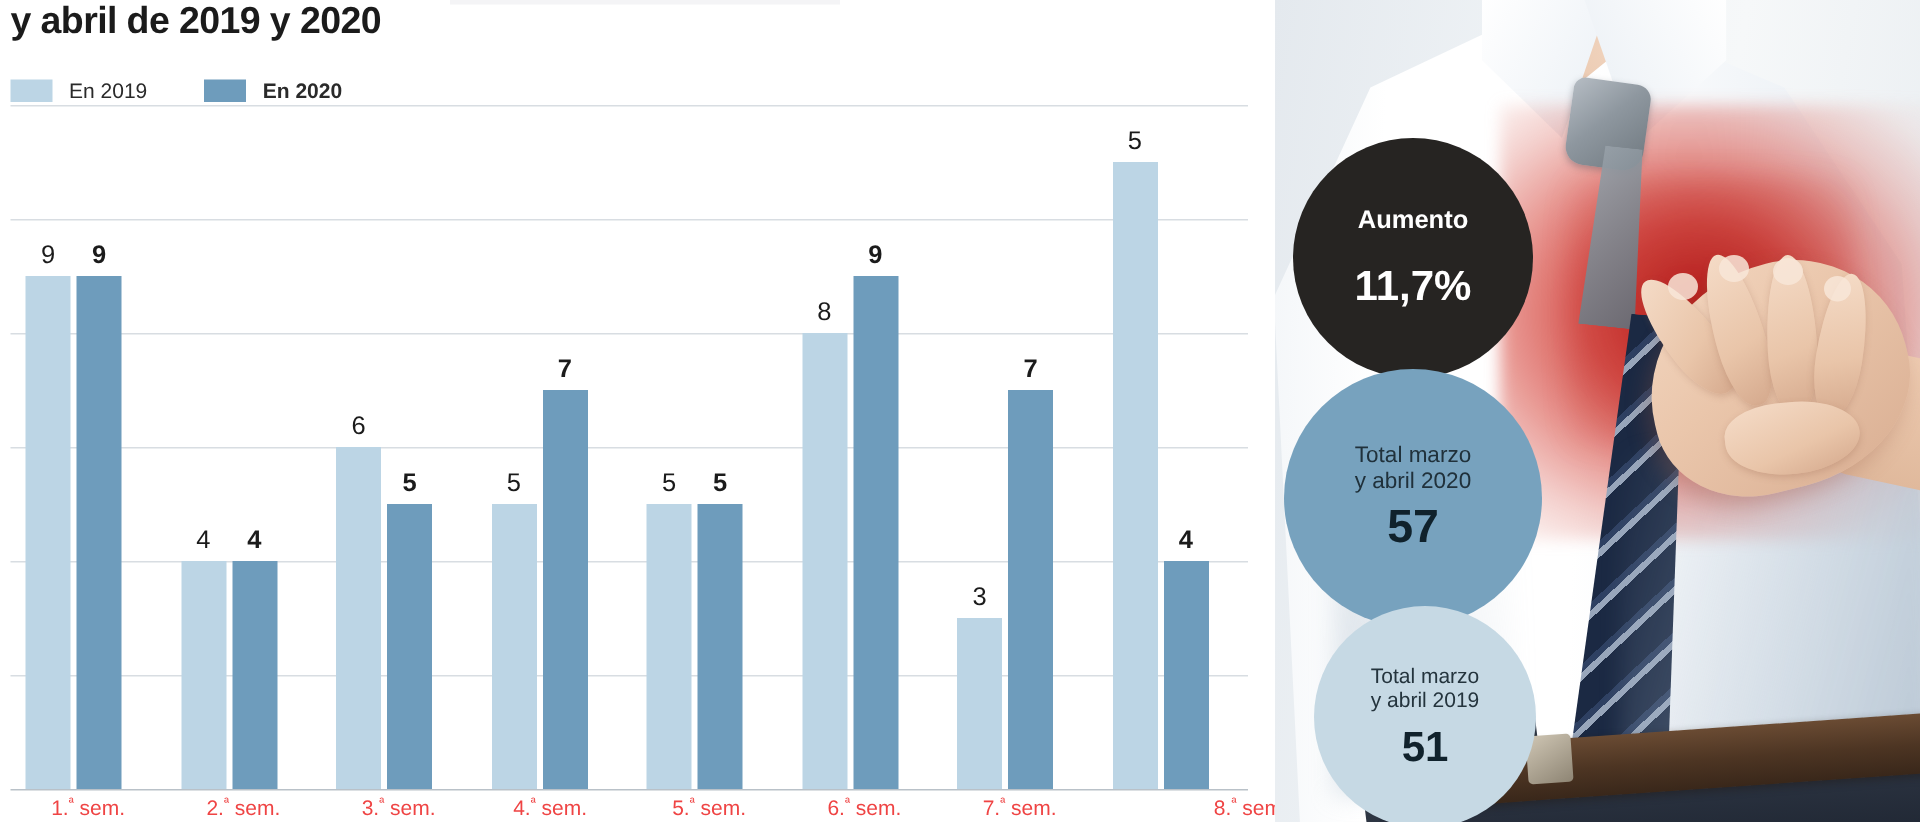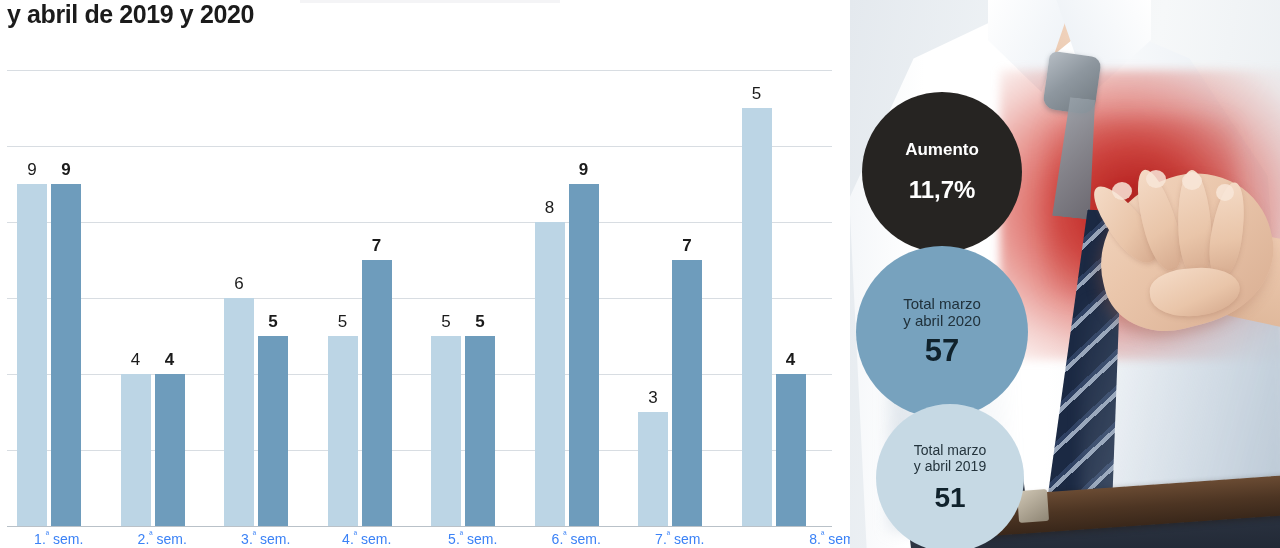--- a/index.html
+++ b/index.html
@@ -53,21 +53,21 @@
   .bar-value {
     position: absolute; width: 30px; text-align: center;
     font-size: 17px; color: #1b1b1b; line-height: 1;
   }
   .bar-value.y2019 { left: 10px; }
   .bar-value.y2020 { left: 44px; font-weight: bold; }
 
   #xaxis { position: absolute; left: 7px; top: 530px; width: 828px; height: 18px; }
   .xtick {
     position: absolute; width: 100px; text-align: center;
-    font-size: 14px; color: #3b82f6; white-space: nowrap;
+    font-size: 14px; color: #ef4444; white-space: nowrap;
   }
   .xtick sup { font-size: 9px; vertical-align: super; }
 
   
   #photo {
     position: absolute; left: 850px; top: 0; width: 430px; height: 548px;
     overflow: hidden; background: #e9edf1;
   }
   
   .ph-bg {
@@ -220,21 +220,21 @@
     position: absolute; border-radius: 50%;
     display: flex; flex-direction: column;
     align-items: center; justify-content: center;
     text-align: center; line-height: 1.18;
   }
   #circle-aumento {
     left: 862px; top: 92px; width: 160px; height: 160px;
     background: #262422; color: #ffffff;
   }
   #circle-aumento .c-label { font-size: 17px; font-weight: bold; text-align: right; }
-  #circle-aumento .c-value { font-size: 24px; font-weight: bold; margin-top: 16px; }
+  #circle-aumento .c-value { font-size: 28px; font-weight: bold; margin-top: 16px; }
 
   #circle-2020 {
     left: 856px; top: 246px; width: 172px; height: 172px;
     background: #77a2be; color: #20313b;
   }
   #circle-2020 .c-label { font-size: 15px; }
   #circle-2020 .c-value { font-size: 31px; font-weight: bold; color: #10222c; margin-top: 3px; }
 
   #circle-2019 {
     left: 876px; top: 404px; width: 148px; height: 148px;
@@ -246,20 +246,30 @@
 </head>
 <body>
 
 <div id="page">
 
   <div id="chart-panel">
 
     <div id="title-ghost"></div>
     <div id="title-line">y abril de 2019 y 2020</div>
 
+    <div id="legend">
+      <div class="legend-item">
+        <span class="legend-swatch y2019"></span>
+        <span class="legend-label">En 2019</span>
+      </div>
+      <div class="legend-item">
+        <span class="legend-swatch y2020"></span>
+        <span class="legend-label bold">En 2020</span>
+      </div>
+    </div>
 
     <div id="plot">
       <div id="gridlines">
           <div class="gridline baseline" style="top: 456px;"></div>
           <div class="gridline" style="top: 380px;"></div>
           <div class="gridline" style="top: 304px;"></div>
           <div class="gridline" style="top: 228px;"></div>
           <div class="gridline" style="top: 152px;"></div>
           <div class="gridline" style="top: 76px;"></div>
           <div class="gridline" style="top: 0px;"></div>

